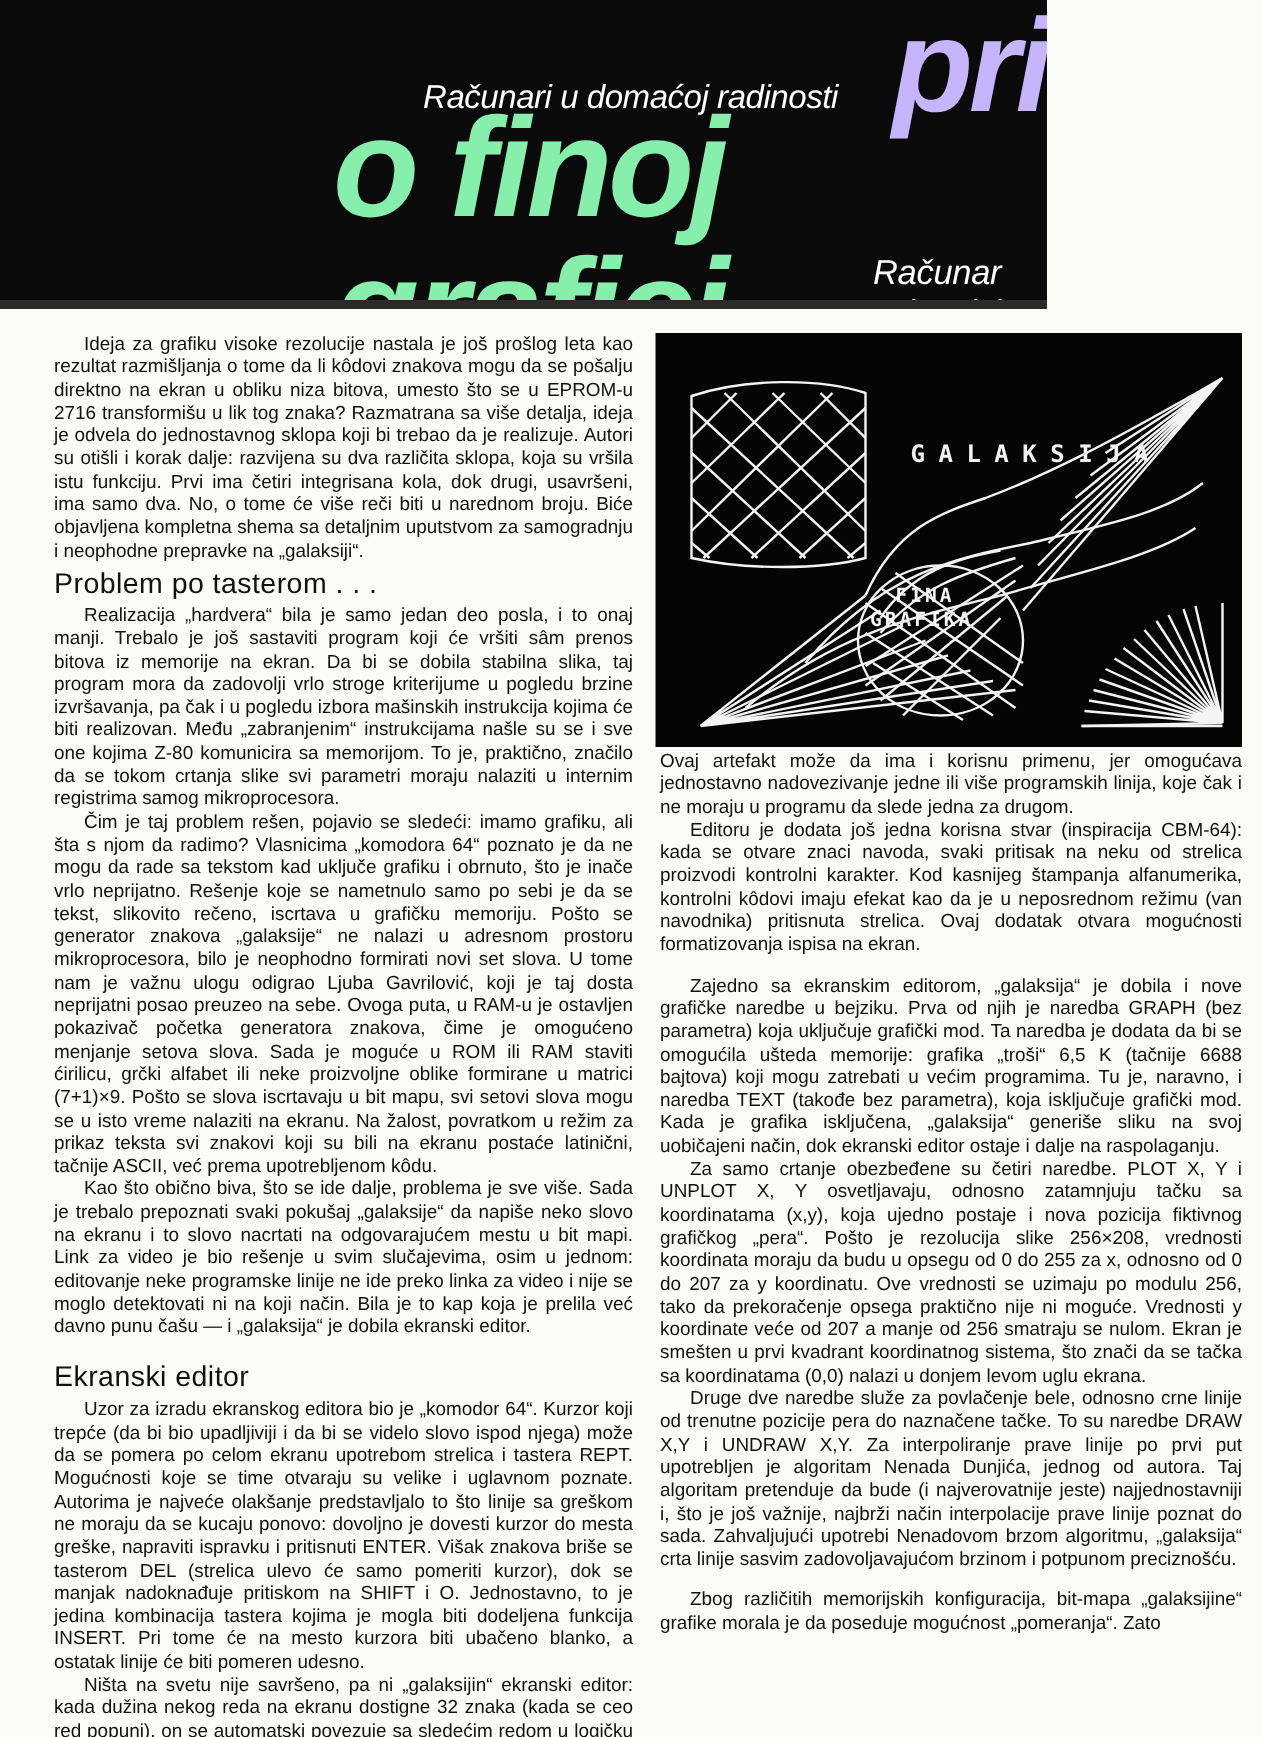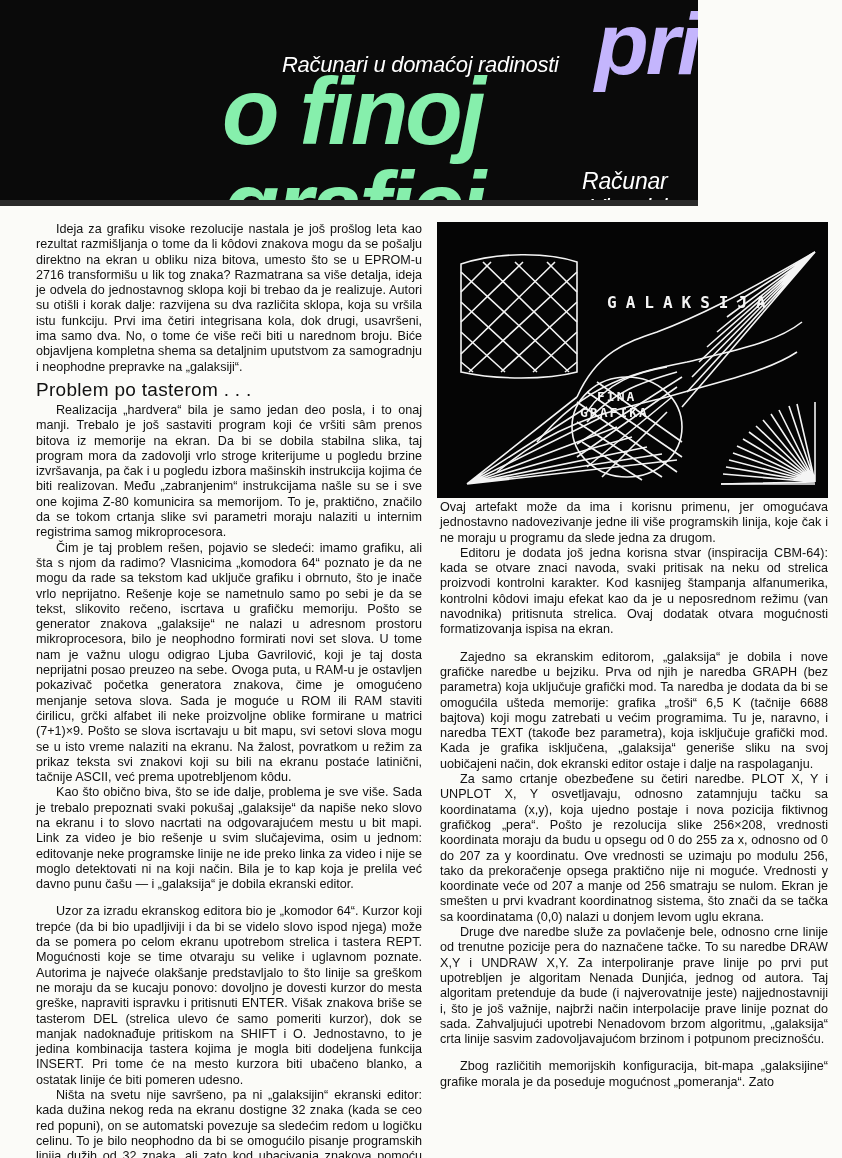--- a/index.html
+++ b/index.html
@@ -31,20 +31,21 @@
   <div class="rule"></div>
 </div>
 
 <div class="col col1">
   <p>Ideja za grafiku visoke rezolucije nastala je još prošlog leta kao rezultat razmišljanja o tome da li kôdovi znakova mogu da se pošalju direktno na ekran u obliku niza bitova, umesto što se u EPROM-u 2716 transformišu u lik tog znaka? Razmatrana sa više detalja, ideja je odvela do jednostavnog sklopa koji bi trebao da je realizuje. Autori su otišli i korak dalje: razvijena su dva različita sklopa, koja su vršila istu funkciju. Prvi ima četiri integrisana kola, dok drugi, usavršeni, ima samo dva. No, o tome će više reči biti u narednom broju. Biće objavljena kompletna shema sa detaljnim uputstvom za samogradnju i neophodne prepravke na „galaksiji“.</p>
   <h2>Problem po tasterom . . .</h2>
   <p>Realizacija „hardvera“ bila je samo jedan deo posla, i to onaj manji. Trebalo je još sastaviti program koji će vršiti sâm prenos bitova iz memorije na ekran. Da bi se dobila stabilna slika, taj program mora da zadovolji vrlo stroge kriterijume u pogledu brzine izvršavanja, pa čak i u pogledu izbora mašinskih instrukcija kojima će biti realizovan. Među „zabranjenim“ instrukcijama našle su se i sve one kojima Z-80 komunicira sa memorijom. To je, praktično, značilo da se tokom crtanja slike svi parametri moraju nalaziti u internim registrima samog mikroprocesora.</p>
   <p>Čim je taj problem rešen, pojavio se sledeći: imamo grafiku, ali šta s njom da radimo? Vlasnicima „komodora 64“ poznato je da ne mogu da rade sa tekstom kad uključe grafiku i obrnuto, što je inače vrlo neprijatno. Rešenje koje se nametnulo samo po sebi je da se tekst, slikovito rečeno, iscrtava u grafičku memoriju. Pošto se generator znakova „galaksije“ ne nalazi u adresnom prostoru mikroprocesora, bilo je neophodno formirati novi set slova. U tome nam je važnu ulogu odigrao Ljuba Gavrilović, koji je taj dosta neprijatni posao preuzeo na sebe. Ovoga puta, u RAM-u je ostavljen pokazivač početka generatora znakova, čime je omogućeno menjanje setova slova. Sada je moguće u ROM ili RAM staviti ćirilicu, grčki alfabet ili neke proizvoljne oblike formirane u matrici (7+1)×9. Pošto se slova iscrtavaju u bit mapu, svi setovi slova mogu se u isto vreme nalaziti na ekranu. Na žalost, povratkom u režim za prikaz teksta svi znakovi koji su bili na ekranu postaće latinični, tačnije ASCII, već prema upotrebljenom kôdu.</p>
   <p>Kao što obično biva, što se ide dalje, problema je sve više. Sada je trebalo prepoznati svaki pokušaj „galaksije“ da napiše neko slovo na ekranu i to slovo nacrtati na odgovarajućem mestu u bit mapi. Link za video je bio rešenje u svim slučajevima, osim u jednom: editovanje neke programske linije ne ide preko linka za video i nije se moglo detektovati ni na koji način. Bila je to kap koja je prelila već davno punu čašu — i „galaksija“ je dobila ekranski editor.</p>
   <div class="gap"></div>
+  <h2>Ekranski editor</h2>
   <p>Uzor za izradu ekranskog editora bio je „komodor 64“. Kurzor koji trepće (da bi bio upadljiviji i da bi se videlo slovo ispod njega) može da se pomera po celom ekranu upotrebom strelica i tastera REPT. Mogućnosti koje se time otvaraju su velike i uglavnom poznate. Autorima je najveće olakšanje predstavljalo to što linije sa greškom ne moraju da se kucaju ponovo: dovoljno je dovesti kurzor do mesta greške, napraviti ispravku i pritisnuti ENTER. Višak znakova briše se tasterom DEL (strelica ulevo će samo pomeriti kurzor), dok se manjak nadoknađuje pritiskom na SHIFT i O. Jednostavno, to je jedina kombinacija tastera kojima je mogla biti dodeljena funkcija INSERT. Pri tome će na mesto kurzora biti ubačeno blanko, a ostatak linije će biti pomeren udesno.</p>
   <p>Ništa na svetu nije savršeno, pa ni „galaksijin“ ekranski editor: kada dužina nekog reda na ekranu dostigne 32 znaka (kada se ceo red popuni), on se automatski povezuje sa sledećim redom u logičku celinu. To je bilo neophodno da bi se omogućilo pisanje programskih linija dužih od 32 znaka, ali zato kod ubacivanja znakova pomoću SHIFT O (INSERT) može doći do neželjenog povezivanja sa sledećim redom koji predstavlja odvojenu celinu.</p>
 </div>
 
 <div class="figure">
   <svg viewBox="0 0 391 276" xmlns="http://www.w3.org/2000/svg">
     <g stroke="#f4f4f4" stroke-width="1.6" fill="none">
 
       <path d="M24,42 C60,30 110,30 140,40 L140,150 C110,158 60,158 24,150 Z"></path>
       <path d="M24,50 L132,150 M24,80 L100,150 M24,110 L68,150 M24,140 L36,150 M46,40 L140,132 M78,40 L140,100 M110,40 L140,70"></path>

